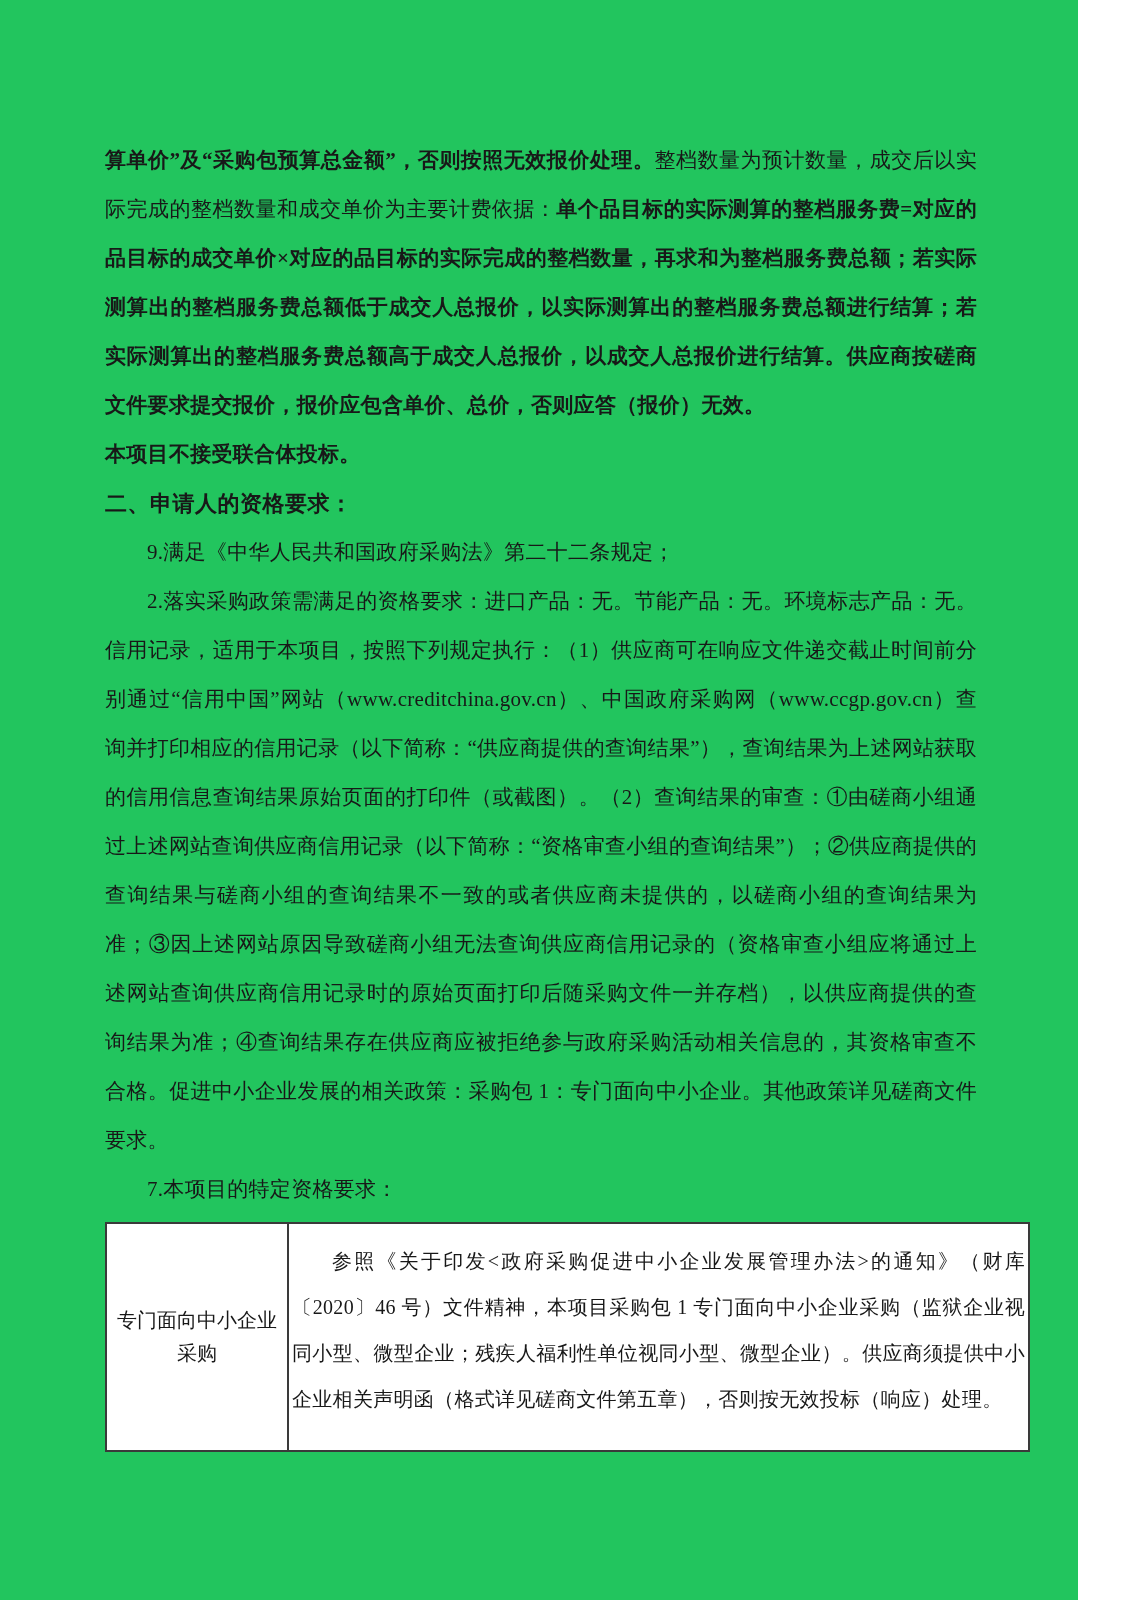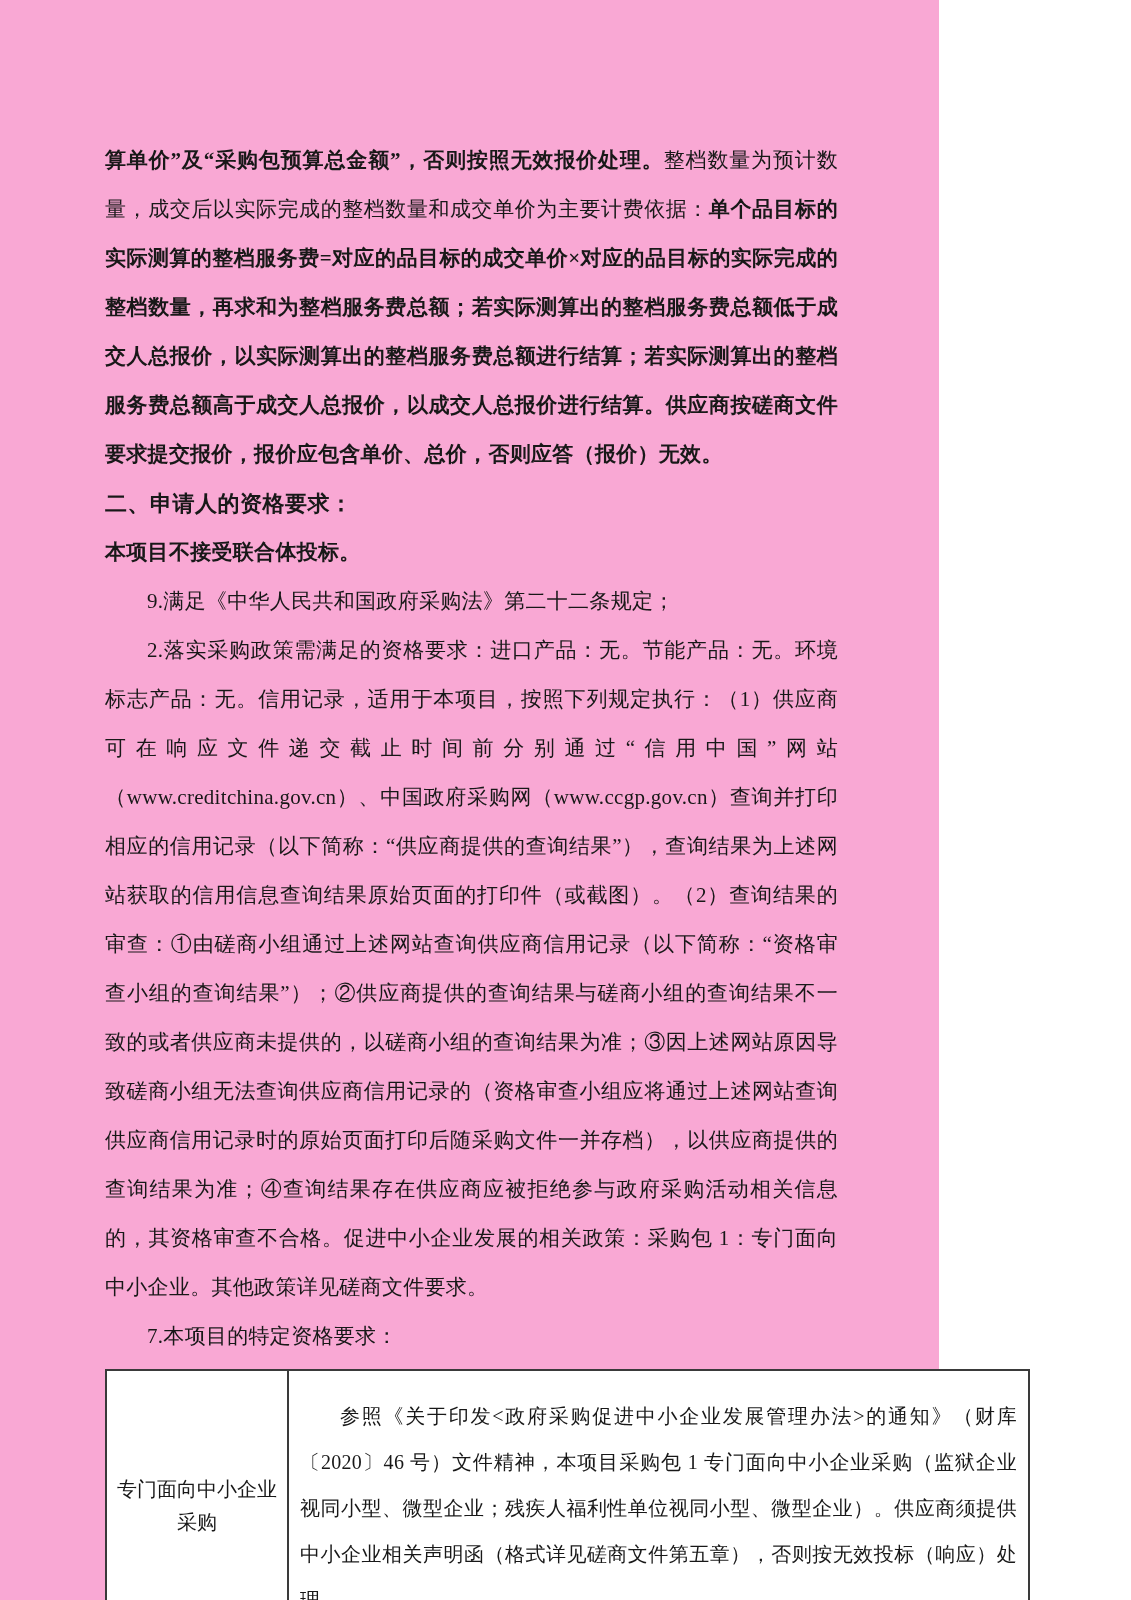--- a/index.html
+++ b/index.html
@@ -9,24 +9,24 @@
   }
   body {
     width: 1131px;
     height: 1600px;
     font-family: "Liberation Serif", "DejaVu Serif", serif;
     color: #181818;
     overflow: hidden;
   }
   .page {
     box-sizing: border-box;
-    width: 939px;
+    width: 1078px;
     height: 1600px;
     padding: 136px 101px 0 105px;
-    background: #f9a8d4;
+    background: #22c55e;
   }
   .doc-body { width: 100%; }
   .para {
     margin: 0;
     font-size: 21px;
     line-height: 49px;
     text-align: justify;
     letter-spacing: 0.3px;
   }
   .para.indent { text-indent: 2em; }
@@ -56,36 +56,36 @@
     line-height: 33px;
     padding: 4px 10px;
     height: 228px;
     box-sizing: border-box;
   }
   .content-cell {
     vertical-align: top;
     padding: 14px 3px 10px 3px;
   }
   .cell-para {
-    margin: 8px;
+    margin: 0;
     font-size: 20px;
     line-height: 46px;
     text-align: justify;
     text-indent: 2em;
     letter-spacing: 0.3px;
   }
 </style>
 </head>
 <body>
 
 <div class="page">
   <div class="doc-body" id="doc-paragraphs">
       <p class="para"><span class="seg-bold">算单价”及“采购包预算总金额”，否则按照无效报价处理。</span><span class="seg-regular">整档数量为预计数量，成交后以实际完成的整档数量和成交单价为主要计费依据：</span><span class="seg-bold">单个品目标的实际测算的整档服务费=对应的品目标的成交单价×对应的品目标的实际完成的整档数量，再求和为整档服务费总额；若实际测算出的整档服务费总额低于成交人总报价，以实际测算出的整档服务费总额进行结算；若实际测算出的整档服务费总额高于成交人总报价，以成交人总报价进行结算。供应商按磋商文件要求提交报价，报价应包含单价、总价，否则应答（报价）无效。</span></p>
+      <p class="para"><span class="seg-bold">本项目不接受联合体投标。</span></p>
       <p class="para heading"><span class="seg-bold">二、申请人的资格要求：</span></p>
-      <p class="para"><span class="seg-bold">本项目不接受联合体投标。</span></p>
       <p class="para indent"><span class="seg-regular">9.满足《中华人民共和国政府采购法》第二十二条规定；</span></p>
       <p class="para indent"><span class="seg-regular">2.落实采购政策需满足的资格要求：进口产品：无。节能产品：无。环境标志产品：无。信用记录，适用于本项目，按照下列规定执行：（1）供应商可在响应文件递交截止时间前分别通过“信用中国”网站（www.creditchina.gov.cn）、中国政府采购网（www.ccgp.gov.cn）查询并打印相应的信用记录（以下简称：“供应商提供的查询结果”），查询结果为上述网站获取的信用信息查询结果原始页面的打印件（或截图）。（2）查询结果的审查：①由磋商小组通过上述网站查询供应商信用记录（以下简称：“资格审查小组的查询结果”）；②供应商提供的查询结果与磋商小组的查询结果不一致的或者供应商未提供的，以磋商小组的查询结果为准；③因上述网站原因导致磋商小组无法查询供应商信用记录的（资格审查小组应将通过上述网站查询供应商信用记录时的原始页面打印后随采购文件一并存档），以供应商提供的查询结果为准；④查询结果存在供应商应被拒绝参与政府采购活动相关信息的，其资格审查不合格。促进中小企业发展的相关政策：采购包 1：专门面向中小企业。其他政策详见磋商文件要求。</span></p>
       <p class="para indent"><span class="seg-regular">7.本项目的特定资格要求：</span></p>
     </div>
 
   <table class="qual-table">
     <tbody>
       <tr>
         <td class="label-cell">
           <span>专门面向中小企业采购</span>

